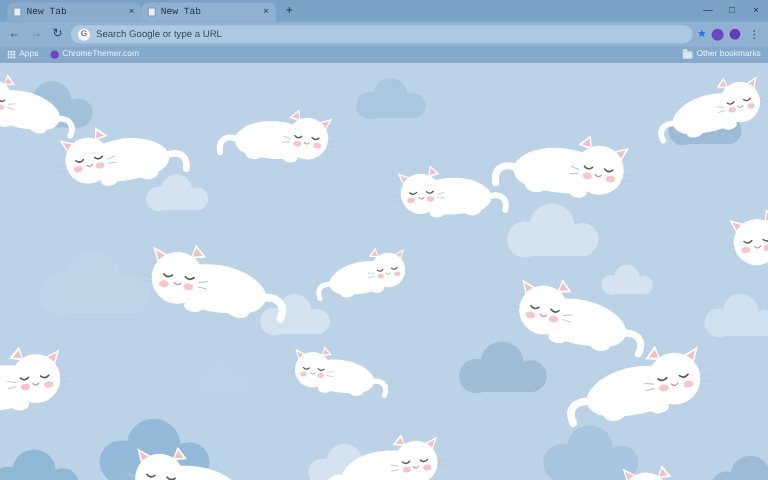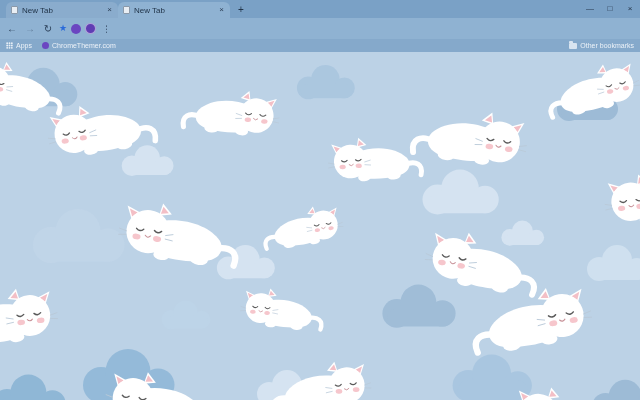--- a/index.html
+++ b/index.html
@@ -6,21 +6,21 @@
   html,body { width:640px; height:400px; overflow:hidden; }
   body { font-family:"Liberation Sans", sans-serif; }
   .browser { width:640px; height:400px; display:flex; flex-direction:column; background:var(--frame,#7aa1c6); }
 
   
   .tabstrip { height:18px; background:var(--frame,#7aa1c6); display:flex; align-items:flex-end; padding-left:6px; }
   .tab { width:112px; height:16px; display:flex; align-items:center; gap:4px; padding:0 5px; font-size:8px; color:#22354a; border-radius:6px 6px 0 0; cursor:default; }
   .tab.inactive { background:rgba(255,255,255,0.12); }
   .tab.active { background:var(--toolbar,#8fb2d2); }
   .tab .favicon { width:7px; height:8px; background:#e9eef4; border:1px solid #8b99a9; border-radius:1px; flex:0 0 auto; }
-  .tab .tab-title { flex:1 1 auto; white-space:nowrap; overflow:hidden; }
+  .tab .tab-title { flex:1 1 auto; white-space:nowrap; overflow:hidden;font-family:Liberation Mono, monospace; }
   .tab .tab-close { font-size:8px; color:#2c3e55; line-height:1; padding:0 1px; }
   .newtab-btn { width:14px; height:14px; margin:0 0 1px 4px; border-radius:50%; font-size:10px; line-height:13px; text-align:center; color:#22354a; }
   .strip-spacer { flex:1; }
   .win-controls { display:flex; align-items:center; height:18px; }
   .win-btn { width:20px; height:18px; text-align:center; font-size:8px; line-height:18px; color:#1f2f42; }
 
   
   .toolbar { height:21px; background:var(--toolbar,#8fb2d2); display:flex; align-items:center; padding:0 5px; gap:4px; }
   .nav-icon { font-size:10px; color:#2c415a; width:14px; text-align:center; line-height:1; }
   .nav-icon.dim { opacity:0.45; }
@@ -66,20 +66,24 @@
       <span class="win-btn">—</span>
       <span class="win-btn">□</span>
       <span class="win-btn">×</span>
     </div>
   </div>
 
   <div class="toolbar">
     <span class="nav-icon">←</span>
     <span class="nav-icon dim">→</span>
     <span class="nav-icon">↻</span>
+    <div class="omnibox">
+      <span class="g-badge">G</span>
+      <span class="omnibox-text">Search Google or type a URL</span>
+    </div>
     <span class="star">★</span>
     <span class="ext-dot"></span>
     <span class="avatar"></span>
     <span class="menu">⋮</span>
   </div>
 
   <div class="bookmarksbar">
     <div class="bm">
       <svg width="7" height="7" viewBox="0 0 9 9">
           <g fill="#e8eff6">

